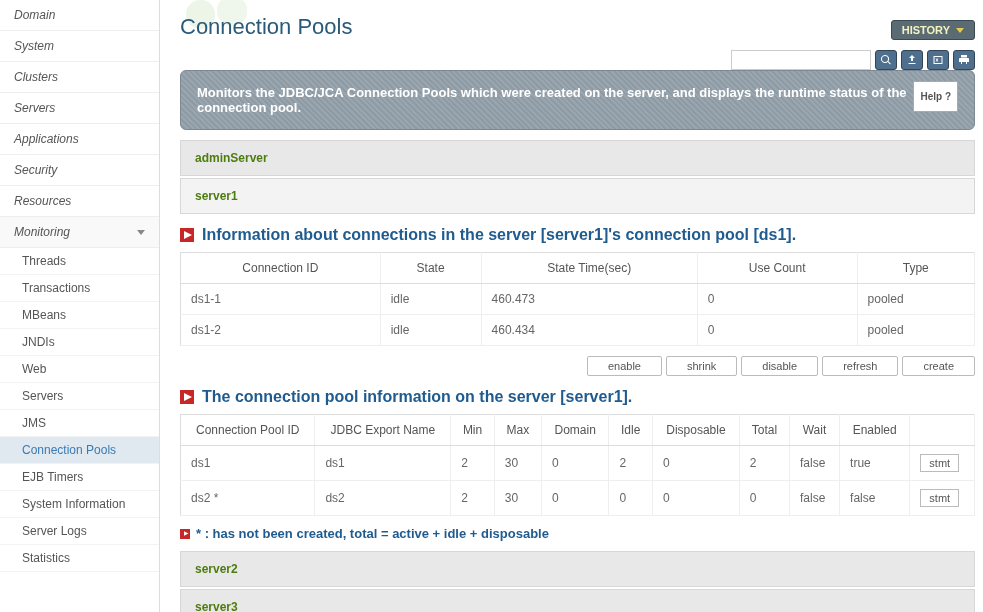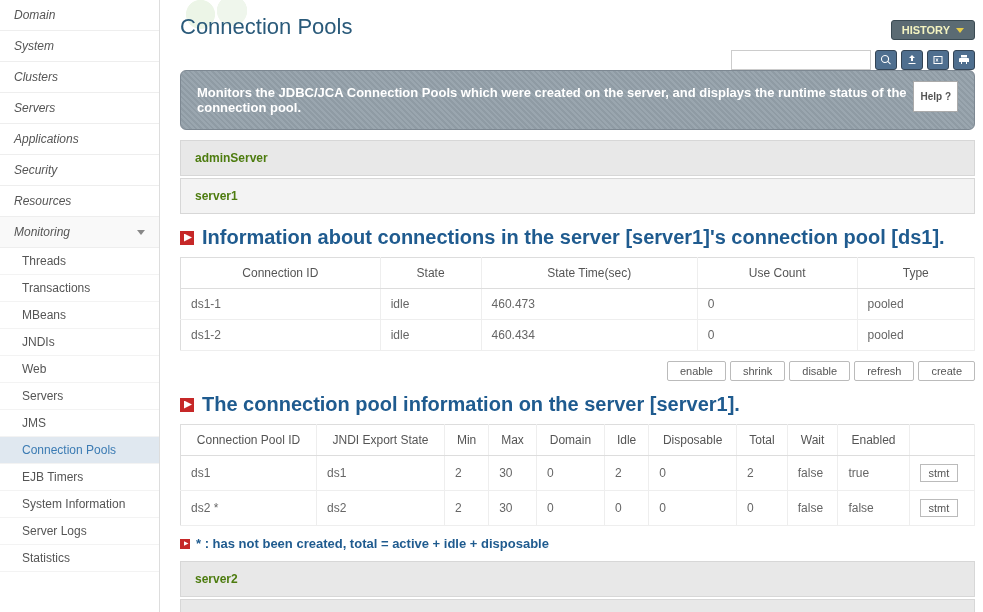--- a/index.html
+++ b/index.html
@@ -22,32 +22,32 @@
   .icon-btn { width:22px; height:20px; background:#4f6f8f; border:1px solid #345; border-radius:3px; display:flex;align-items:center;justify-content:center; cursor:pointer;}
   .icon-btn svg { width:12px; height:12px; fill:#fff; }
 
   h2.page-title { font-size: 22px; color:#2a5a7a; font-weight:normal; margin: -26px 0 10px 0; }
   .partial { position:absolute; top:0; left:18px; width:90px;height:36px; background:radial-gradient(circle at 25% 40%, #eaf5e5 20%, transparent 21%), radial-gradient(circle at 60% 30%, #eef6ea 25%, transparent 26%); z-index:-1; opacity:.9;}
   .desc-banner { background: repeating-linear-gradient(45deg,#9aa6af,#9aa6af 2px,#8f9ba4 2px,#8f9ba4 4px); border-radius:6px; padding:14px 16px; color:#fff; font-weight:bold; font-size:13px; position:relative; margin-bottom:10px; border:1px solid #7d8892;}
   .help-btn { position:absolute; right:16px; top:10px; background:#fff; color:#555; font-size:10px; padding:9px 6px; border:1px solid #aaa; cursor:pointer;}
   .server-row { background:#e8e8e8; padding:10px 14px; color:#4d7c0f; font-weight:bold; border:1px solid #d7d7d7; margin-bottom:2px; font-size:12px;}
   .server-row.light { background:#f3f3f3; }
 
-  .section-head { display:flex; align-items:center; gap:8px; color:#1f5b8f; font-size:20px; margin:12px 0 8px 0; font-weight:bold;}
+  .section-head { display:flex; align-items:center; gap:8px; color:#1f5b8f; font-size:16px; margin:12px 0 8px 0; font-weight:bold;}
   .flag { width:14px; height:14px; background:#c62828; display:inline-flex; align-items:center; justify-content:center; }
   .flag::after { content:""; width:8px; height:8px; background:#fff; clip-path: polygon(0 0, 100% 50%, 0 100%); margin-left:2px; }
   .flag.sm { width:10px; height:10px; }
   .flag.sm::after { width:5px; height:5px; }
 
   table.data { width:100%; border-collapse:collapse; border:1px solid #ddd; background:#fff; }
   table.data th { background:#fff; font-weight:normal; color:#555; padding:8px 10px; border-bottom:1px solid #ddd; text-align:center; border-right:1px solid #eee; font-size:12px;}
   table.data th:first-child{ text-align:center;margin-left:24px; }
   table.data td { padding:8px 10px; border-bottom:1px solid #eee; border-right:1px solid #eee; color:#666; font-size:12px;}
   .btn-row { display:flex; justify-content:flex-end; gap:4px; margin:10px 0 4px; }
-  .btn-sm { background:#fff; border:1px solid #bbb; padding:3px 12px; font-size:11px; color:#555; cursor:pointer; border-radius:2px;}
+  .btn-sm { background:#fff; border:1px solid #bbb; padding:3px 20px; font-size:11px; color:#555; cursor:pointer; border-radius:2px;}
   .stmt-btn { background:#fff; border:1px solid #bbb; padding:2px 8px; font-size:11px; color:#555; cursor:pointer;}
   .footnote { color:#1f5b8f; font-weight:bold; font-size:13px; margin:10px 0; display:flex; align-items:center; gap:6px;}
 </style>
 </head>
 <body>
 
 <div class="layout">
   <aside class="sidebar">
     <div id="nav-list">
         <div class="nav-item">Domain</div>
@@ -160,21 +160,21 @@
       </div>
 
     <div class="section-head">
       <span class="flag"></span>
       <span>The connection pool information on the server [server1].</span>
     </div>
     <table class="data">
       <thead>
           <tr id="pool-head">
             <th>Connection Pool ID</th>
-            <th>JNDI Export State</th>
+            <th>JDBC Export Name</th>
             <th>Min</th>
             <th>Max</th>
             <th>Domain</th>
             <th>Idle</th>
             <th>Disposable</th>
             <th>Total</th>
             <th>Wait</th>
             <th>Enabled</th>
             <th></th>
           </tr>

